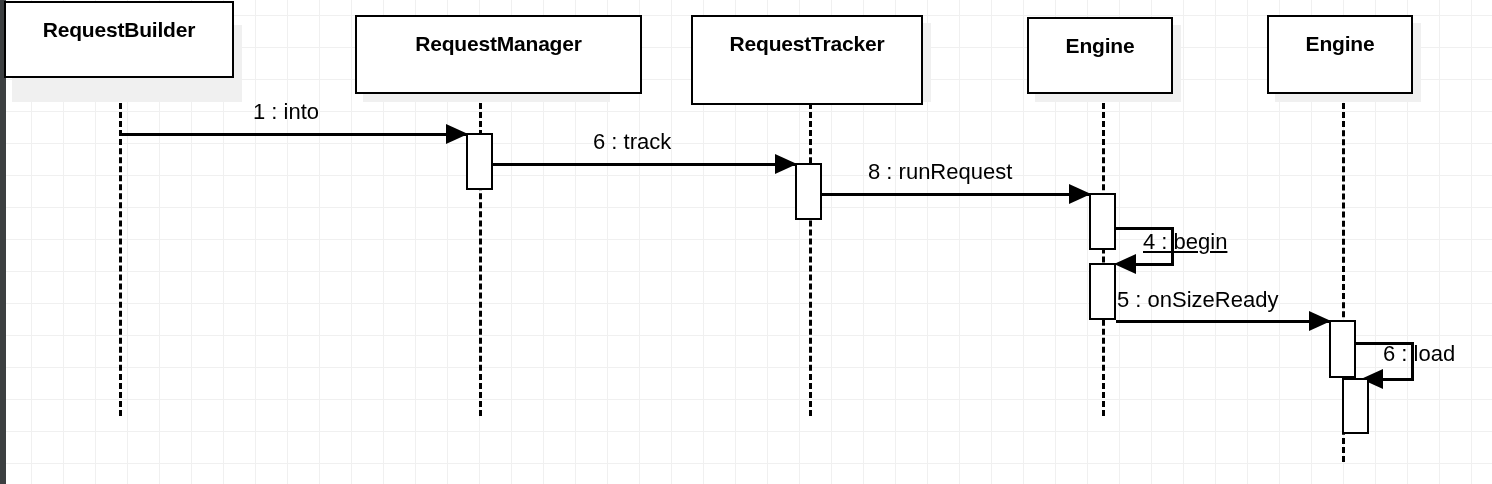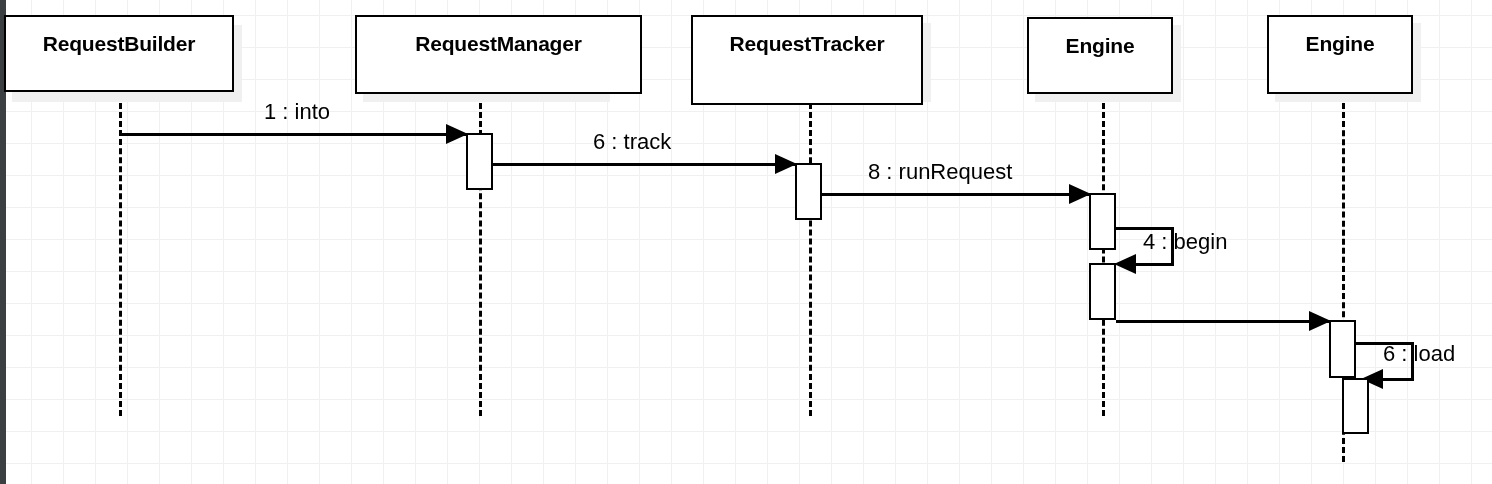--- a/index.html
+++ b/index.html
@@ -94,21 +94,21 @@
   }
 </style>
 </head>
 <body>
 
 <div id="canvas">
 
   <div id="gutter"></div>
 
   <div class="lifeline-head-shadow" style="left:12px; top:25px; width:230px; height:77px;"></div>
-  <div class="lifeline-head" style="left:4px; top:15px; width:230px; height:77px;">
+  <div class="lifeline-head" style="left:4px; top:1px; width:230px; height:77px;">
     <span>RequestBuilder</span>
   </div>
   <div class="lifeline-line" style="left:119px; top:103px; height:313px;"></div>
 
   <div class="lifeline-head-shadow" style="left:363px; top:23px; width:247px; height:79px;"></div>
   <div class="lifeline-head" style="left:355px; top:15px; width:287px; height:79px;">
     <span>RequestManager</span>
   </div>
   <div class="lifeline-line" style="left:479px; top:103px; height:313px;"></div>
 
@@ -123,38 +123,39 @@
     <span>Engine</span>
   </div>
   <div class="lifeline-line" style="left:1102px; top:103px; height:313px;"></div>
 
   <div class="lifeline-head-shadow" style="left:1275px; top:23px; width:146px; height:79px;"></div>
   <div class="lifeline-head" style="left:1267px; top:15px; width:146px; height:79px;text-align:center;">
     <span>Engine</span>
   </div>
   <div class="lifeline-line" style="left:1342px; top:103px; height:359px;"></div>
 
-  <div class="msg-label" style="left:264px; top:101px;">1 : into</div>
+  <div class="msg-label" style="left:253px; top:101px;">1 : into</div>
   <div class="msg-line" style="left:119px; top:133px; width:349px;"></div>
   <div class="arrow-right" style="left:446px; top:124px;"></div>
 
   <div class="msg-label" style="left:593px; top:131px;">6 : track</div>
   <div class="msg-line" style="left:493px; top:163px; width:304px;"></div>
   <div class="arrow-right" style="left:775px; top:154px;"></div>
 
   <div class="msg-label" style="left:868px; top:161px;">8 : runRequest</div>
   <div class="msg-line" style="left:822px; top:193px; width:269px;"></div>
   <div class="arrow-right" style="left:1069px; top:184px;"></div>
 
-  <div class="msg-label" style="left:1143px; top:231px;">4 : begin</div>
+  <div class="msg-label" style="left:1143px; top:231px;text-decoration:underline;">4 : begin</div>
   <div class="msg-line" style="left:1116px; top:227px; width:58px;"></div>
   <div class="msg-vline" style="left:1171px; top:227px; height:36px;"></div>
   <div class="msg-line" style="left:1135px; top:263px; width:39px;"></div>
   <div class="arrow-left" style="left:1114px; top:254px;"></div>
 
+  <div class="msg-label" style="left:1117px; top:289px;">5 : onSizeReady</div>
   <div class="msg-line" style="left:1116px; top:320px; width:215px;"></div>
   <div class="arrow-right" style="left:1309px; top:311px;"></div>
 
   <div class="msg-label" style="left:1383px; top:343px;text-align:right;">6 : load</div>
   <div class="msg-line" style="left:1356px; top:342px; width:58px;"></div>
   <div class="msg-vline" style="left:1411px; top:342px; height:36px;"></div>
   <div class="msg-line" style="left:1382px; top:378px; width:32px;"></div>
   <div class="arrow-left" style="left:1361px; top:369px;"></div>
 
   <div class="activation" style="left:466px; top:133px; width:27px; height:57px;"></div>

